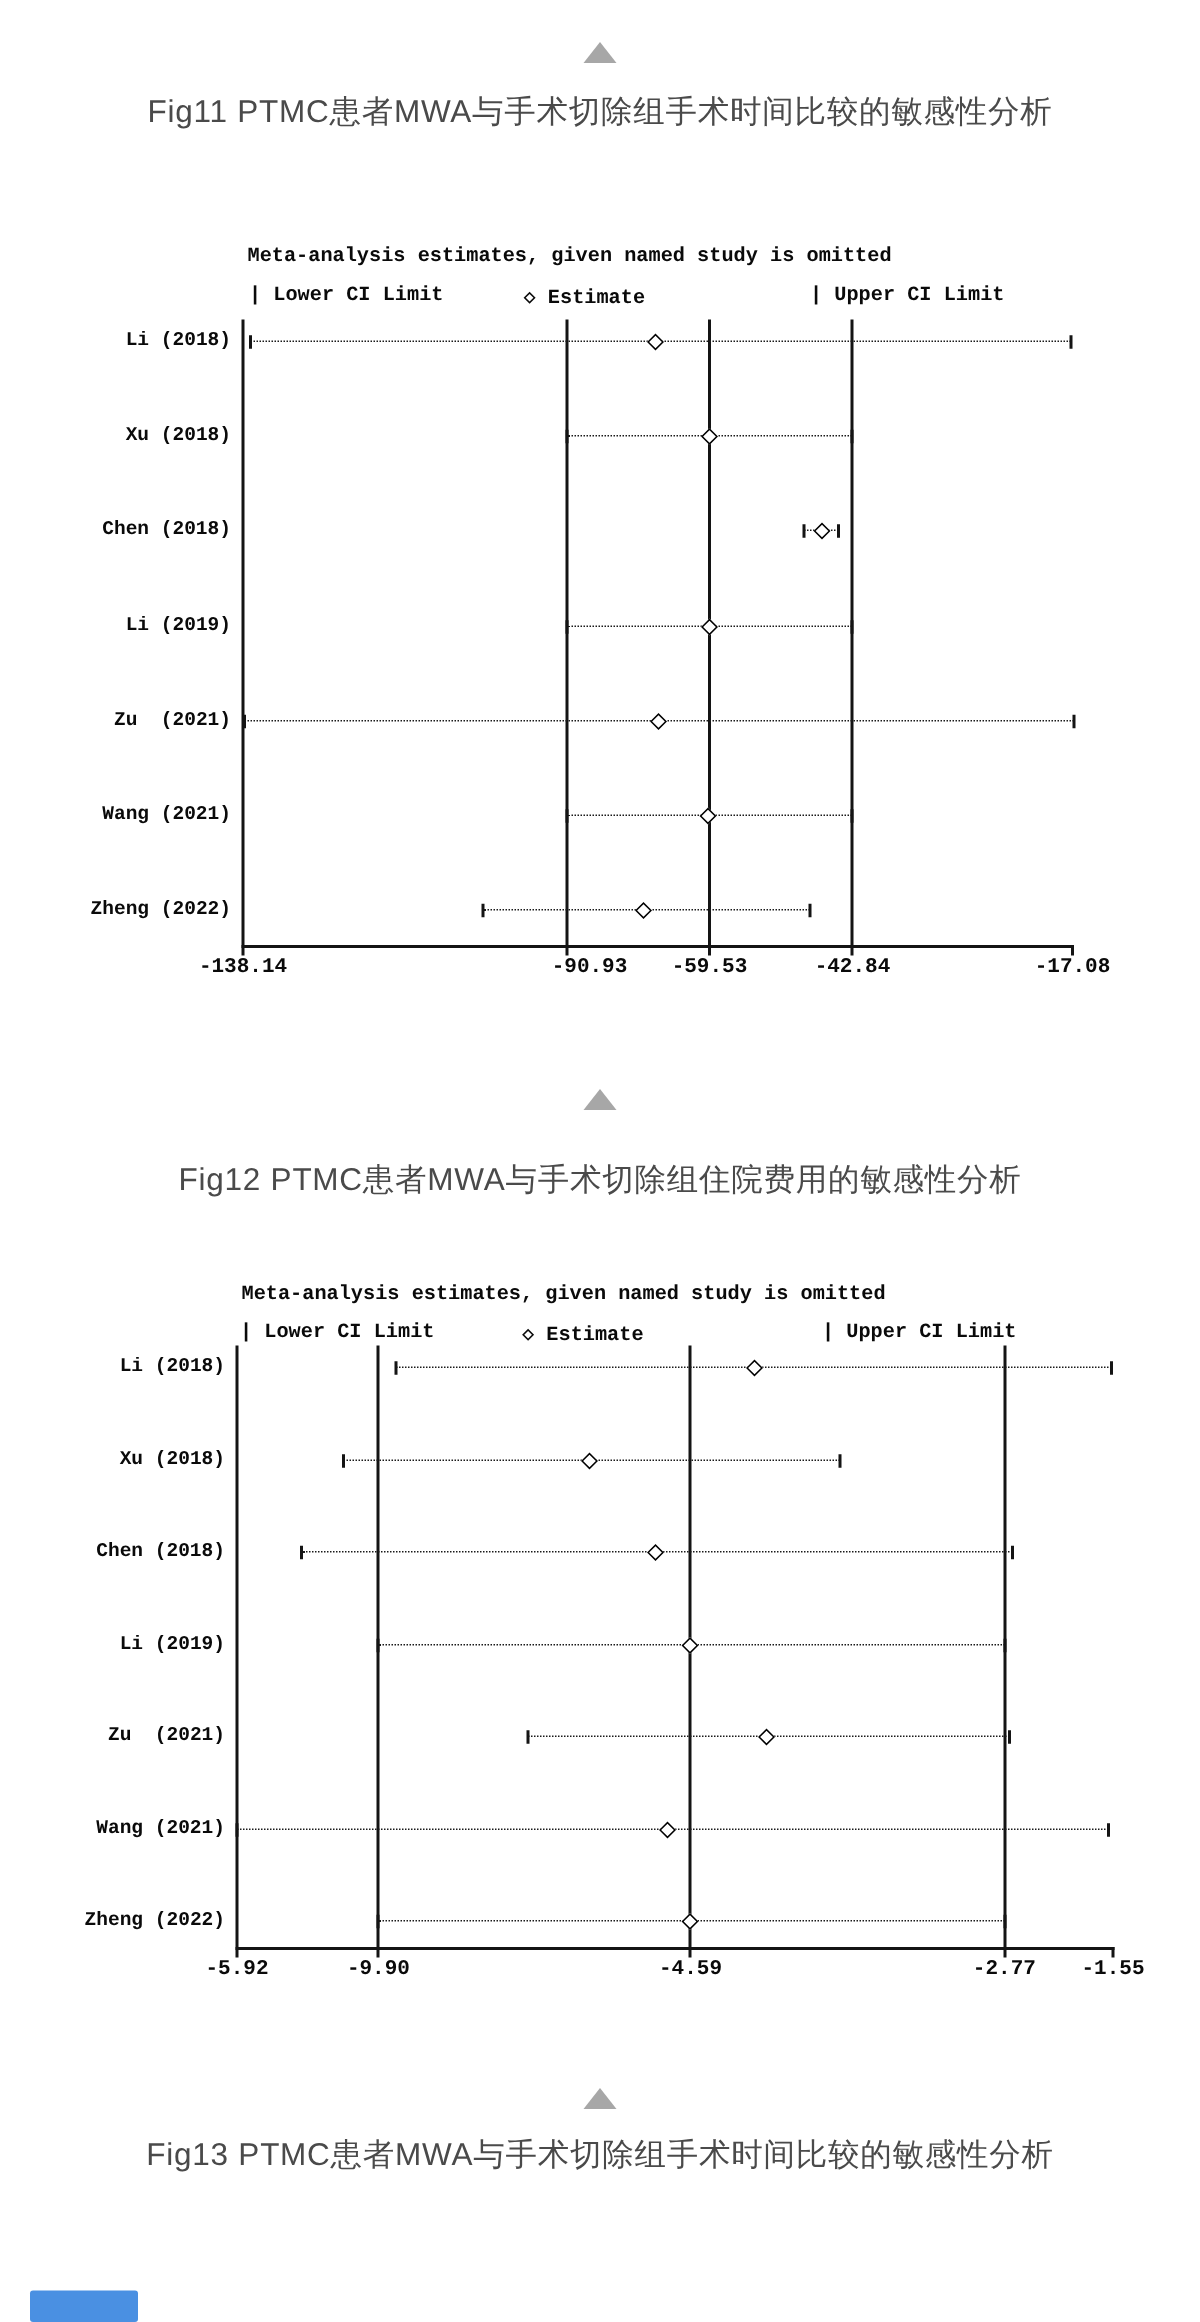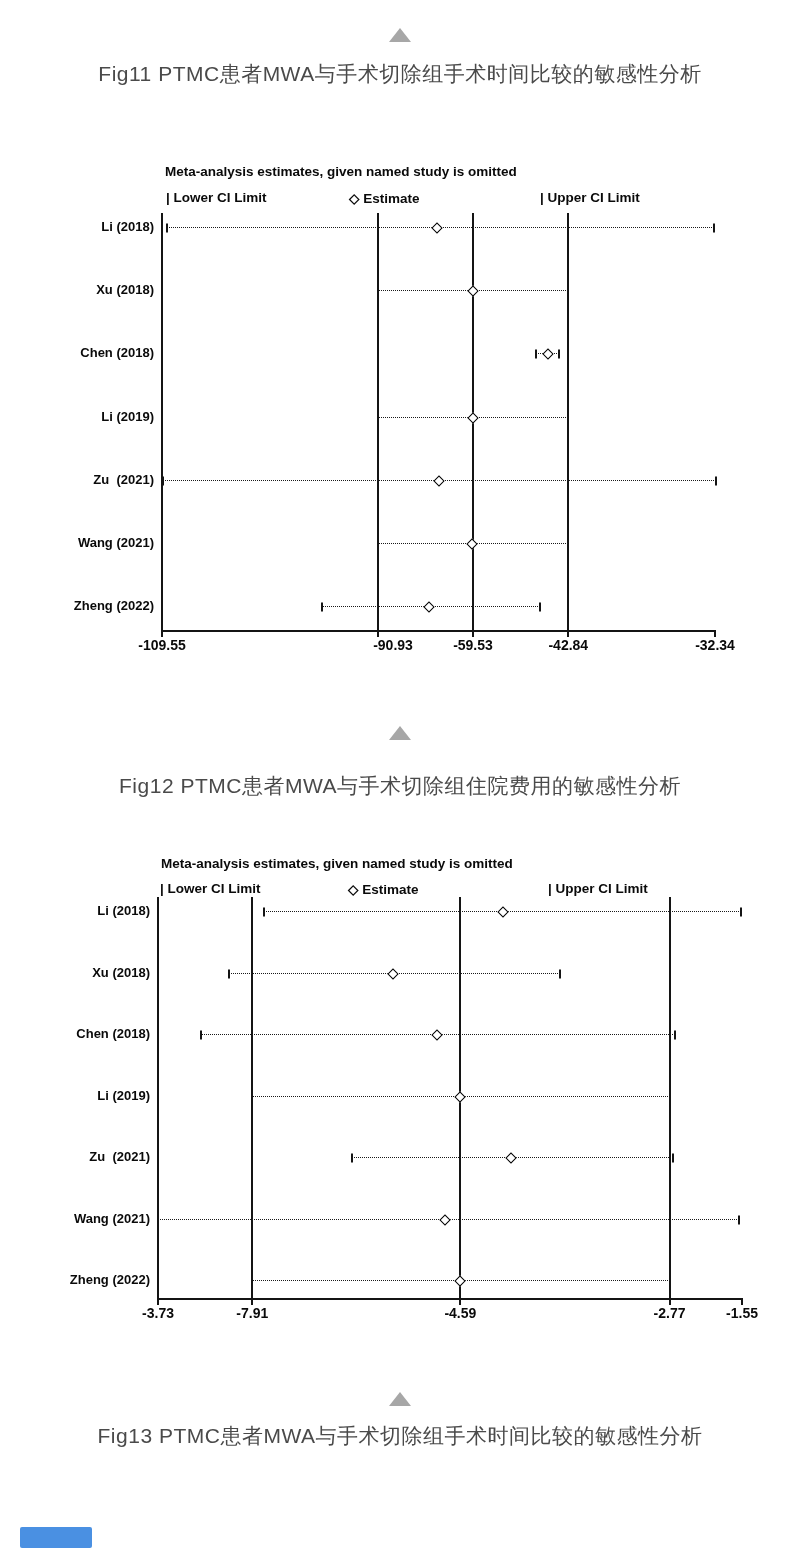--- a/index.html
+++ b/index.html
@@ -10,21 +10,21 @@
   .abs{position:absolute;}
   .collapse-arrow{
     width:0;height:0;
     border-left:11px solid transparent;border-right:11px solid transparent;
     border-bottom:14px solid #a7a7a7;
   }
   .caption{
     left:0;width:800px;text-align:center;
     font-size:21px;color:#4a4a4a;letter-spacing:0.5px;white-space:pre;
   }
-  .chart{left:0;width:780px;}
+  .chart{left:0;width:780px;font-family:Liberation Mono, monospace;}
   .chart-title{font-weight:bold;font-size:13.5px;color:#0a0a0a;white-space:pre;}
   .legend-item{font-weight:bold;font-size:13.5px;color:#0a0a0a;white-space:pre;}
   .study-label{font-weight:bold;font-size:13px;color:#0a0a0a;text-align:right;white-space:pre;}
   .vline{width:2px;background:#141414;}
   .baseline{height:2px;background:#141414;}
   .tick{width:2px;height:7px;background:#141414;}
   .tick-label{font-weight:bold;font-size:14px;color:#0a0a0a;transform:translateX(-50%);white-space:pre;}
   .ci-line{height:0;border-top:1.7px dotted #1a1a1a;}
   .ci-cap{width:2px;height:9px;background:#141414;transform:translate(-50%,-50%);}
   .diamond{width:6px;height:6px;border:1.3px solid #000;background:#fff;transform:translate(-50%,-50%) rotate(45deg);}
@@ -39,29 +39,29 @@
     <div class="abs chart-title" style="left: 165px; top: 4px;">Meta-analysis estimates, given named study is omitted</div>
     <div class="abs legend-item" style="left: 166px; top: 30px;">| Lower CI Limit</div>
     <div class="abs legend-item" style="left: 349px; top: 30px;">◇ Estimate</div>
     <div class="abs legend-item" style="left: 540px; top: 30px;">| Upper CI Limit</div>
     <div class="abs vline" style="left: 161px; top: 53px; height: 417px;"></div>
     <div class="abs vline" style="left: 376.654px; top: 53px; height: 417px;"></div>
     <div class="abs vline" style="left: 471.988px; top: 53px; height: 417px;"></div>
     <div class="abs vline" style="left: 567.322px; top: 53px; height: 417px;"></div>
     <div class="abs baseline" style="left: 161px; top: 470px; width: 555px;"></div>
     <div class="abs tick" style="left: 161px; top: 470px;"></div>
-    <div class="abs tick-label" style="left: 162px; top: 477px;">-109.55</div>
+    <div class="abs tick-label" style="left: 162px; top: 477px;">-138.14</div>
     <div class="abs tick" style="left: 376.654px; top: 470px;"></div>
     <div class="abs tick-label" style="left: 393px; top: 477px;">-90.93</div>
     <div class="abs tick" style="left: 471.988px; top: 470px;"></div>
     <div class="abs tick-label" style="left: 472.988px; top: 477px;">-59.53</div>
     <div class="abs tick" style="left: 567.322px; top: 470px;"></div>
     <div class="abs tick-label" style="left: 568.322px; top: 477px;">-42.84</div>
     <div class="abs tick" style="left: 714px; top: 470px;"></div>
-    <div class="abs tick-label" style="left: 715px; top: 477px;">-32.34</div>
+    <div class="abs tick-label" style="left: 715px; top: 477px;">-17.08</div>
     <div class="abs study-label" style="left: 0px; width: 154px; top: 59px;">Li (2018)</div>
     <div class="abs ci-line" style="left: 167.208px; width: 546.788px; top: 67px;"></div>
     <div class="abs ci-cap" style="left: 167.208px; top: 68px;"></div>
     <div class="abs ci-cap" style="left: 713.995px; top: 68px;"></div>
     <div class="abs diamond" style="left: 437.175px; top: 68px;"></div>
     <div class="abs study-label" style="left: 0px; width: 154px; top: 122.2px;">Xu (2018)</div>
     <div class="abs ci-line" style="left: 377.654px; width: 190.668px; top: 130.2px;"></div>
     <div class="abs ci-cap" style="left: 377.654px; top: 131.2px;"></div>
     <div class="abs ci-cap" style="left: 568.322px; top: 131.2px;"></div>
     <div class="abs diamond" style="left: 472.988px; top: 131.2px;"></div>
@@ -98,23 +98,23 @@
     <div class="abs chart-title" style="left: 161px; top: 6px;">Meta-analysis estimates, given named study is omitted</div>
     <div class="abs legend-item" style="left: 160px; top: 31px;">| Lower CI Limit</div>
     <div class="abs legend-item" style="left: 348px; top: 31px;">◇ Estimate</div>
     <div class="abs legend-item" style="left: 548px; top: 31px;">| Upper CI Limit</div>
     <div class="abs vline" style="left: 157px; top: 47px; height: 401px;"></div>
     <div class="abs vline" style="left: 251.268px; top: 47px; height: 401px;"></div>
     <div class="abs vline" style="left: 459.346px; top: 47px; height: 401px;"></div>
     <div class="abs vline" style="left: 668.575px; top: 47px; height: 401px;"></div>
     <div class="abs baseline" style="left: 157px; top: 448px; width: 586px;"></div>
     <div class="abs tick" style="left: 157px; top: 448px;"></div>
-    <div class="abs tick-label" style="left: 158px; top: 455px;">-3.73</div>
+    <div class="abs tick-label" style="left: 158px; top: 455px;">-5.92</div>
     <div class="abs tick" style="left: 251.268px; top: 448px;"></div>
-    <div class="abs tick-label" style="left: 252.268px; top: 455px;">-7.91</div>
+    <div class="abs tick-label" style="left: 252.268px; top: 455px;">-9.90</div>
     <div class="abs tick" style="left: 459.346px; top: 448px;"></div>
     <div class="abs tick-label" style="left: 460.346px; top: 455px;">-4.59</div>
     <div class="abs tick" style="left: 668.575px; top: 448px;"></div>
     <div class="abs tick-label" style="left: 669.575px; top: 455px;">-2.77</div>
     <div class="abs tick" style="left: 741px; top: 448px;"></div>
     <div class="abs tick-label" style="left: 742px; top: 455px;">-1.55</div>
     <div class="abs study-label" style="left: 0px; width: 150px; top: 53px;">Li (2018)</div>
     <div class="abs ci-line" style="left: 263.764px; width: 477.087px; top: 61px;"></div>
     <div class="abs ci-cap" style="left: 263.764px; top: 62px;"></div>
     <div class="abs ci-cap" style="left: 740.85px; top: 62px;"></div>

